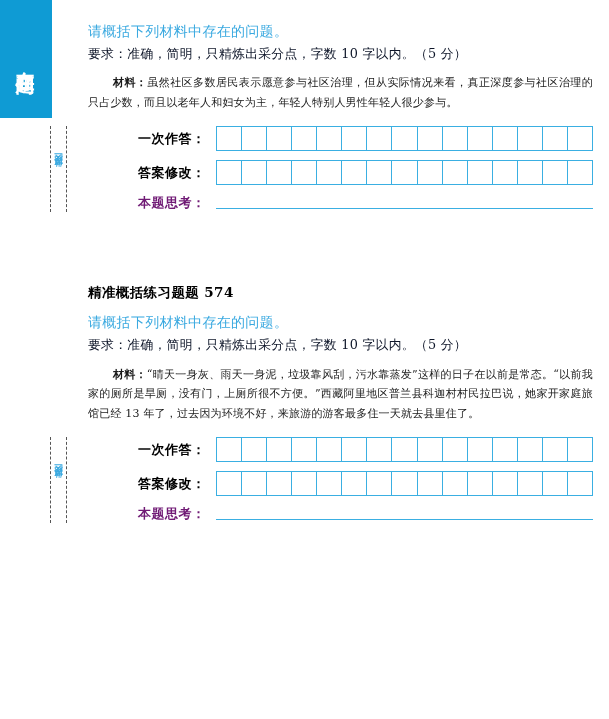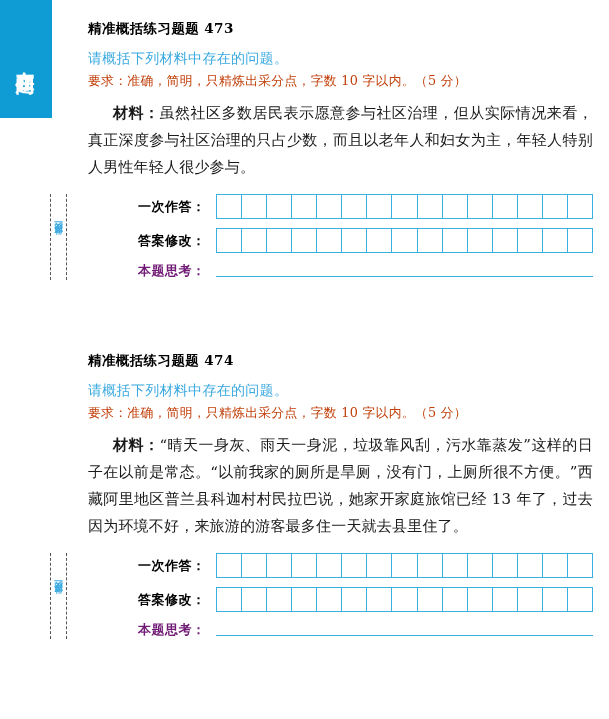--- a/index.html
+++ b/index.html
@@ -69,29 +69,29 @@
   }
 
   .q-prompt {
     color: #3aa9e0;
     font-size: 14px;
     line-height: 1.65;
     margin: 0;
     letter-spacing: 0.3px;
   }
   .q-require {
-    color: #c2410c;
+    color: #0f172a;
     font-size: 12.8px;
     line-height: 1.65;
     margin: 0;
     letter-spacing: 0.3px;
   }
 
   .material {
-    font-size: 15px;
+    font-size: 11px;
     line-height: 1.78;
     margin: 9px 0 0 0;
     text-align: justify;
     text-indent: 25px;
     color: #1a1a1a;
     letter-spacing: 0.2px;
   }
   .material b {
     font-weight: bold;
   }
@@ -172,21 +172,20 @@
 <body>
 
 <div class="side-tab">
   <span class="side-tab-text">存在问题</span>
 </div>
 
 <div class="content">
 
 
   <div class="q-block">
-    <div class="q-heading">精准概括练习题题 473</div>
     <p class="q-prompt">请概括下列材料中存在的问题。</p>
     <p class="q-require">要求：准确，简明，只精炼出采分点，字数 10 字以内。（5 分）</p>
     <p class="material"><b>材料：</b><span>虽然社区多数居民表示愿意参与社区治理，但从实际情况来看，真正深度参与社区治理的只占少数，而且以老年人和妇女为主，年轻人特别人男性年轻人很少参与。</span></p>
 
     <div class="answer-area">
       <div class="dash-outer"></div>
       <div class="dash-inner"></div>
       <div class="area-label">做题区</div>
 
       <div class="ans-row">
@@ -232,21 +231,21 @@
       </div>
 
       <div class="ans-row">
         <span class="ans-label think">本题思考：</span>
         <div class="think-line"></div>
       </div>
     </div>
   </div>
 
   <div class="q-block second">
-    <div class="q-heading">精准概括练习题题 474</div>
+    <div class="q-heading">精准概括练习题题 574</div>
     <p class="q-prompt">请概括下列材料中存在的问题。</p>
     <p class="q-require">要求：准确，简明，只精炼出采分点，字数 10 字以内。（5 分）</p>
     <p class="material"><b>材料：</b><span>“晴天一身灰、雨天一身泥，垃圾靠风刮，污水靠蒸发”这样的日子在以前是常态。“以前我家的厕所是旱厕，没有门，上厕所很不方便。”西藏阿里地区普兰县科迦村村民拉巴说，她家开家庭旅馆已经 13 年了，过去因为环境不好，来旅游的游客最多住一天就去县里住了。</span></p>
 
     <div class="answer-area">
       <div class="dash-outer"></div>
       <div class="dash-inner"></div>
       <div class="area-label">做题区</div>
 
       <div class="ans-row">

